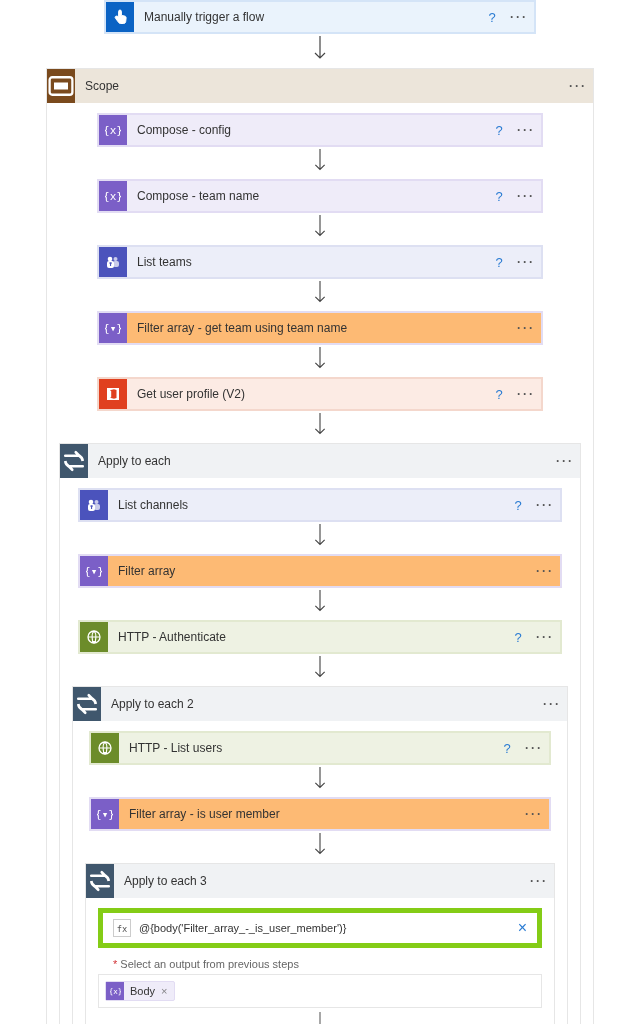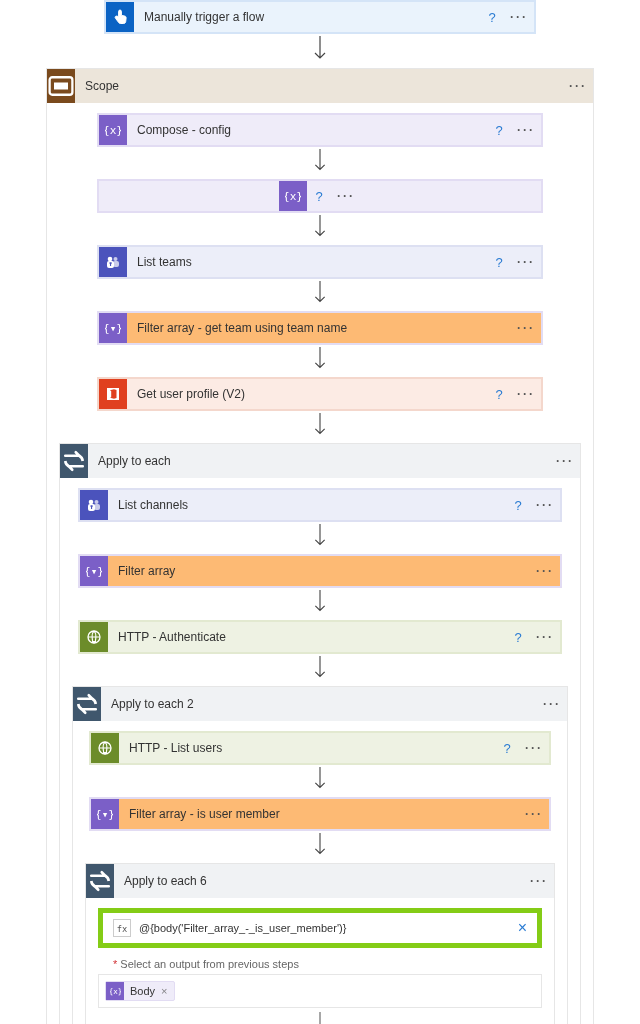--- a/index.html
+++ b/index.html
@@ -38,21 +38,21 @@
     cursor: pointer;
   }
   .step .more {
     width: 30px; text-align: center; color: #555; letter-spacing: 2px;
     font-weight: bold; cursor: pointer;
   }
 
   
   .ic-flow  .icon-box { background:#0b63c4; } .ic-flow  { background:#eaf3fc; border-color:#d4e4f7; }
   .ic-scope .icon-box { background:#7a4a1d; }
-  .ic-compose .icon-box { background:#7b5fc7; } .ic-compose { background:#efecf9; border-color:#e2dcf3;justify-content:center; }
+  .ic-compose .icon-box { background:#7b5fc7; } .ic-compose { background:#efecf9; border-color:#e2dcf3; }
   .ic-teams .icon-box { background:#4b53bc; } .ic-teams { background:#eceef9; border-color:#dde0f2; }
   .ic-filter .icon-box { background:#7b5fc7; } .ic-filter { background:#fdba74; border-color:#e2dcf3; }
   .ic-o365 .icon-box { background:#e0401f; } .ic-o365 { background:#fcebe4; border-color:#f4d7cc; }
   .ic-each .icon-box { background:#40576d; }
   .ic-http .icon-box { background:#6c8c2a; } .ic-http { background:#eef2e3; border-color:#e2e9d0; }
 
   
   .container-block { border:1px solid #e6e6e6; }
   .container-header {
     background:#ece5da; height:34px; display:flex; align-items:center;
@@ -195,20 +195,21 @@
             <use href="#i-arrow"></use>
           </svg>
         </div>
 
       <div class="step ic-compose inner-1">
         <span class="icon-box">
             <svg viewBox="0 0 16 16">
               <use href="#i-braces"></use>
             </svg>
           </span>
+        <span class="lbl">Compose - team name</span>
         <span class="help">?</span>
         <span class="more">···</span>
       </div>
       <div class="conn">
           <svg width="18" height="26" viewBox="0 0 18 28">
             <use href="#i-arrow"></use>
           </svg>
         </div>
 
       <div class="step ic-teams inner-1">
@@ -360,21 +361,21 @@
                   </svg>
                 </div>
 
               <div class="container-block apply3">
                 <div class="container-header gray ic-each">
                   <span class="icon-box">
                       <svg viewBox="0 0 16 16">
                         <use href="#i-loop"></use>
                       </svg>
                     </span>
-                  <span class="lbl">Apply to each 6</span>
+                  <span class="lbl">Apply to each 3</span>
                   <span class="more">···</span>
                 </div>
                 <div class="container-body" style="padding:2px 6px 10px;">
                   <div class="expr-row">
                     <span style="width:16px;height:16px;border:1px solid #ccc;display:inline-flex;align-items:center;justify-content:center;">
                         <svg viewBox="0 0 16 16" width="14" height="14">
                           <use href="#i-fx"></use>
                         </svg>
                       </span>
                     <span style="font-size:11px;">@{body('Filter_array_-_is_user_member')}</span>

